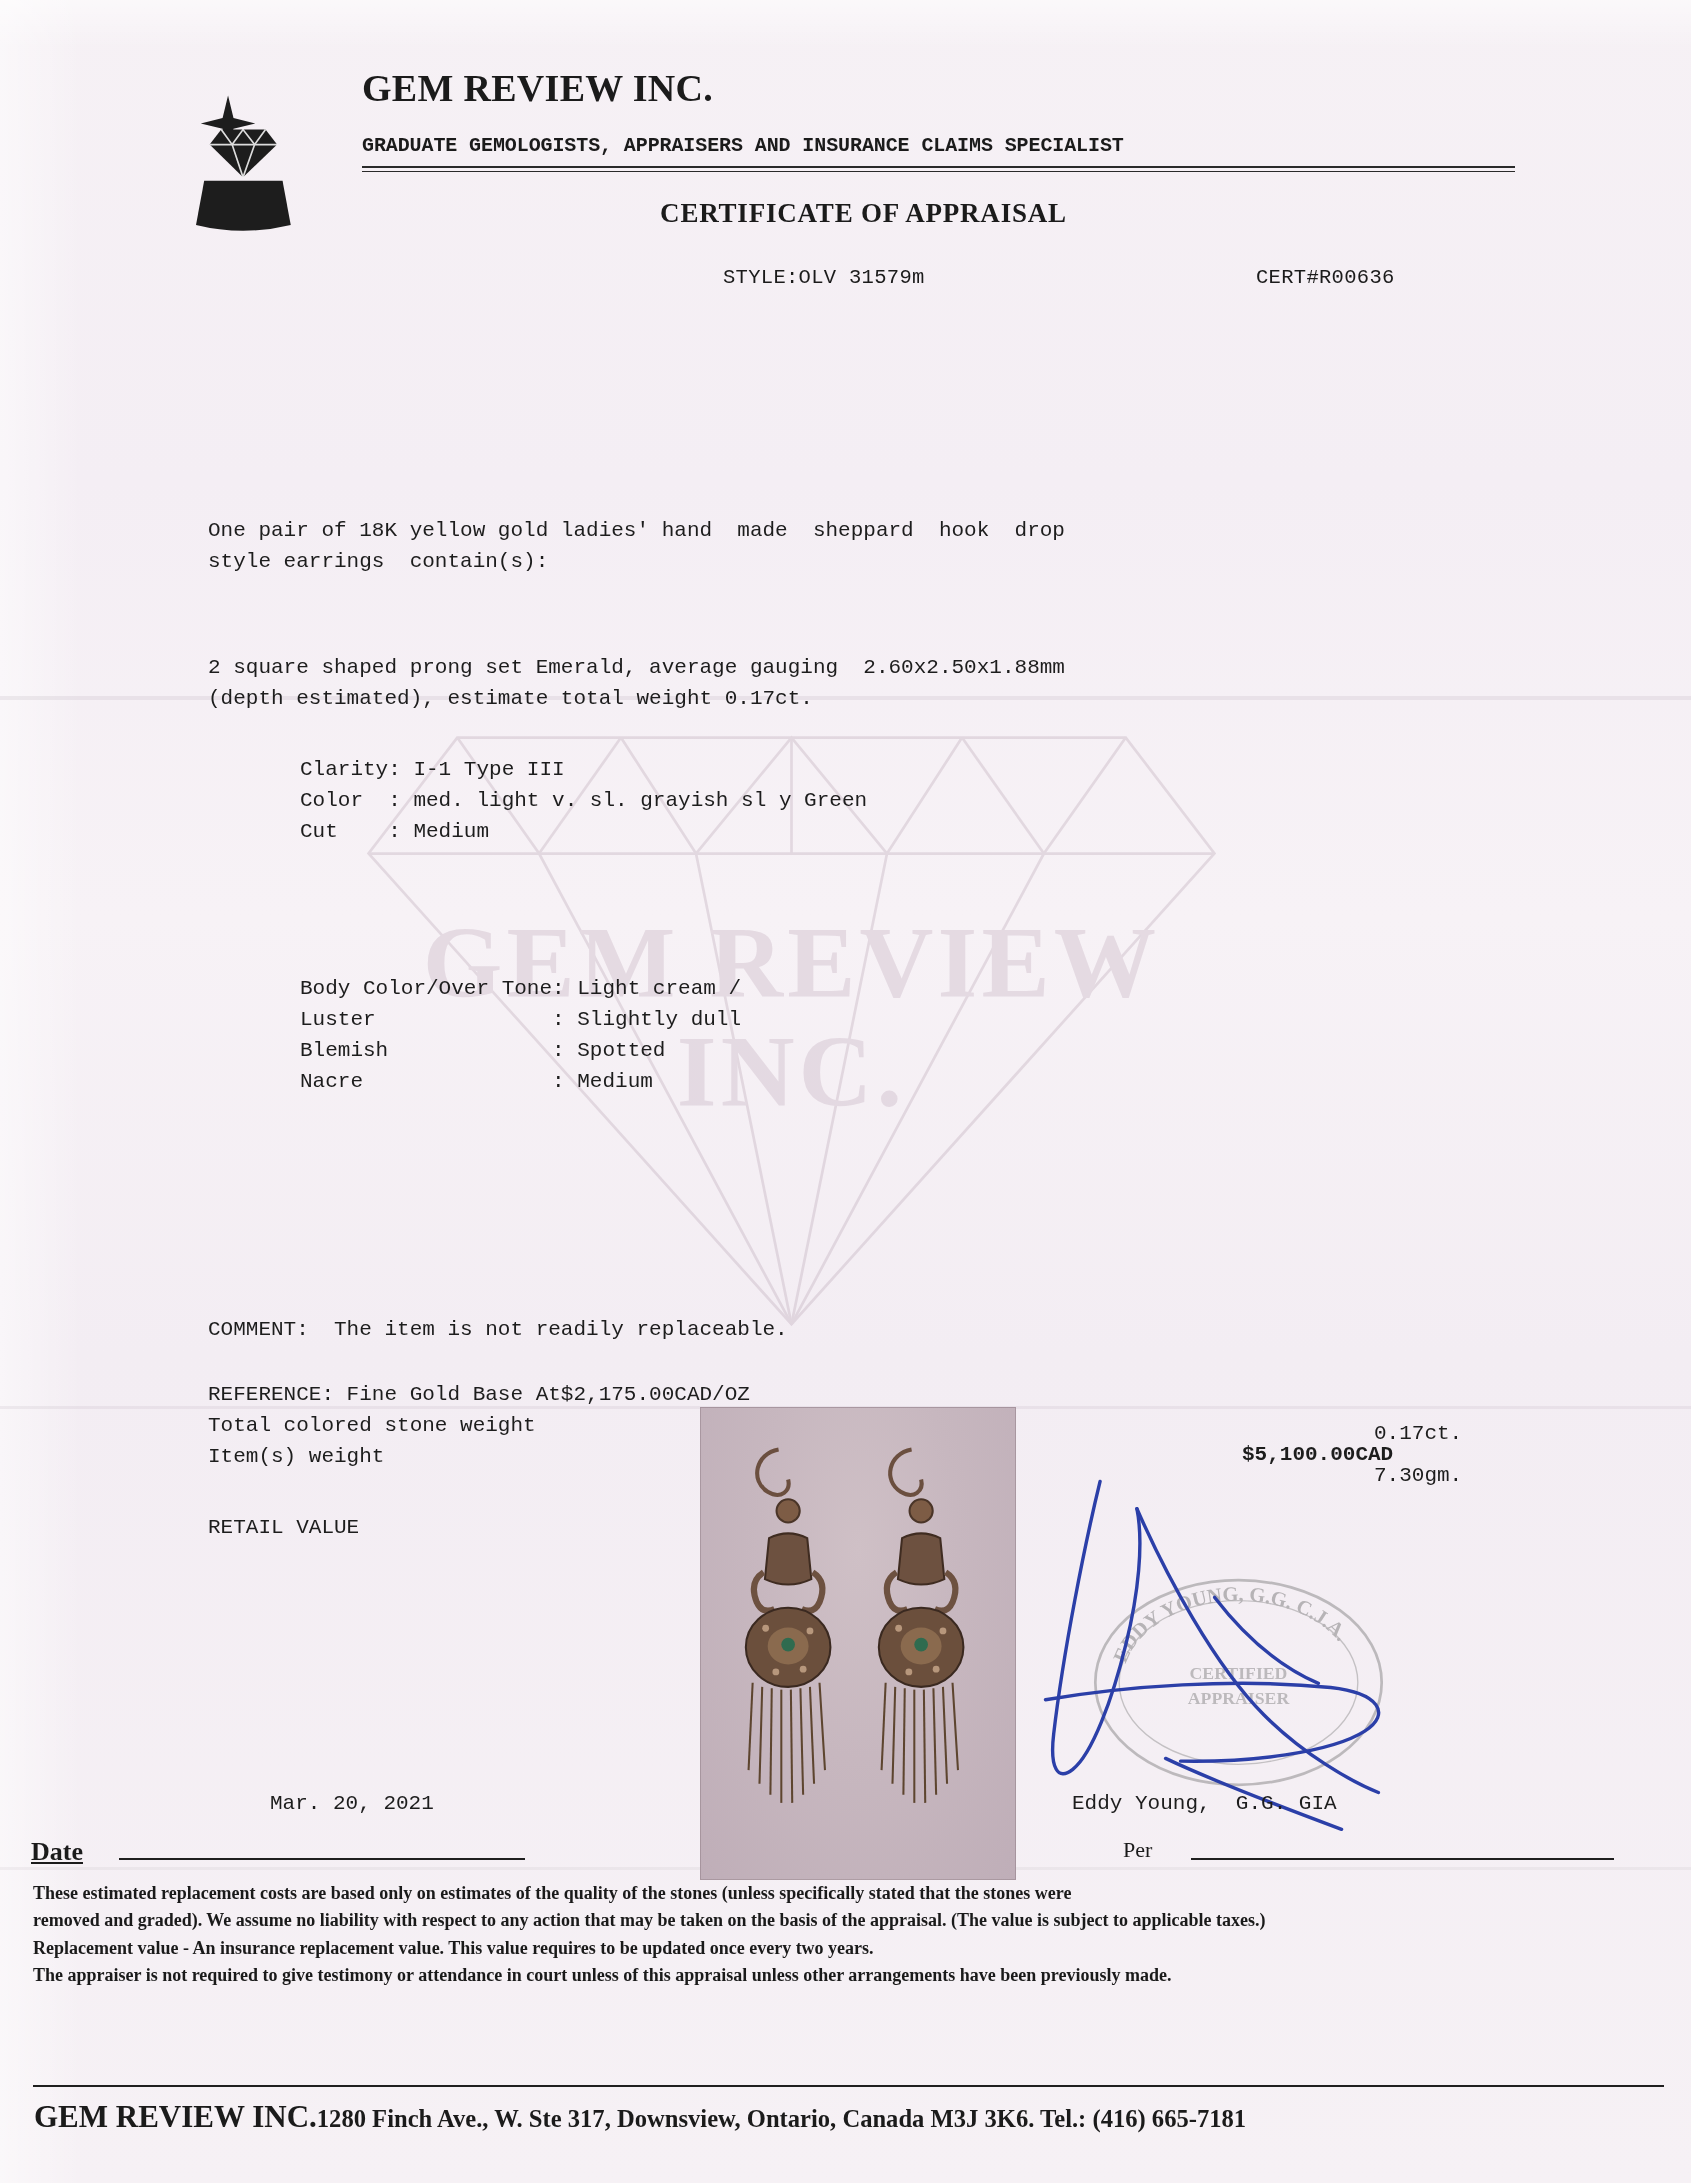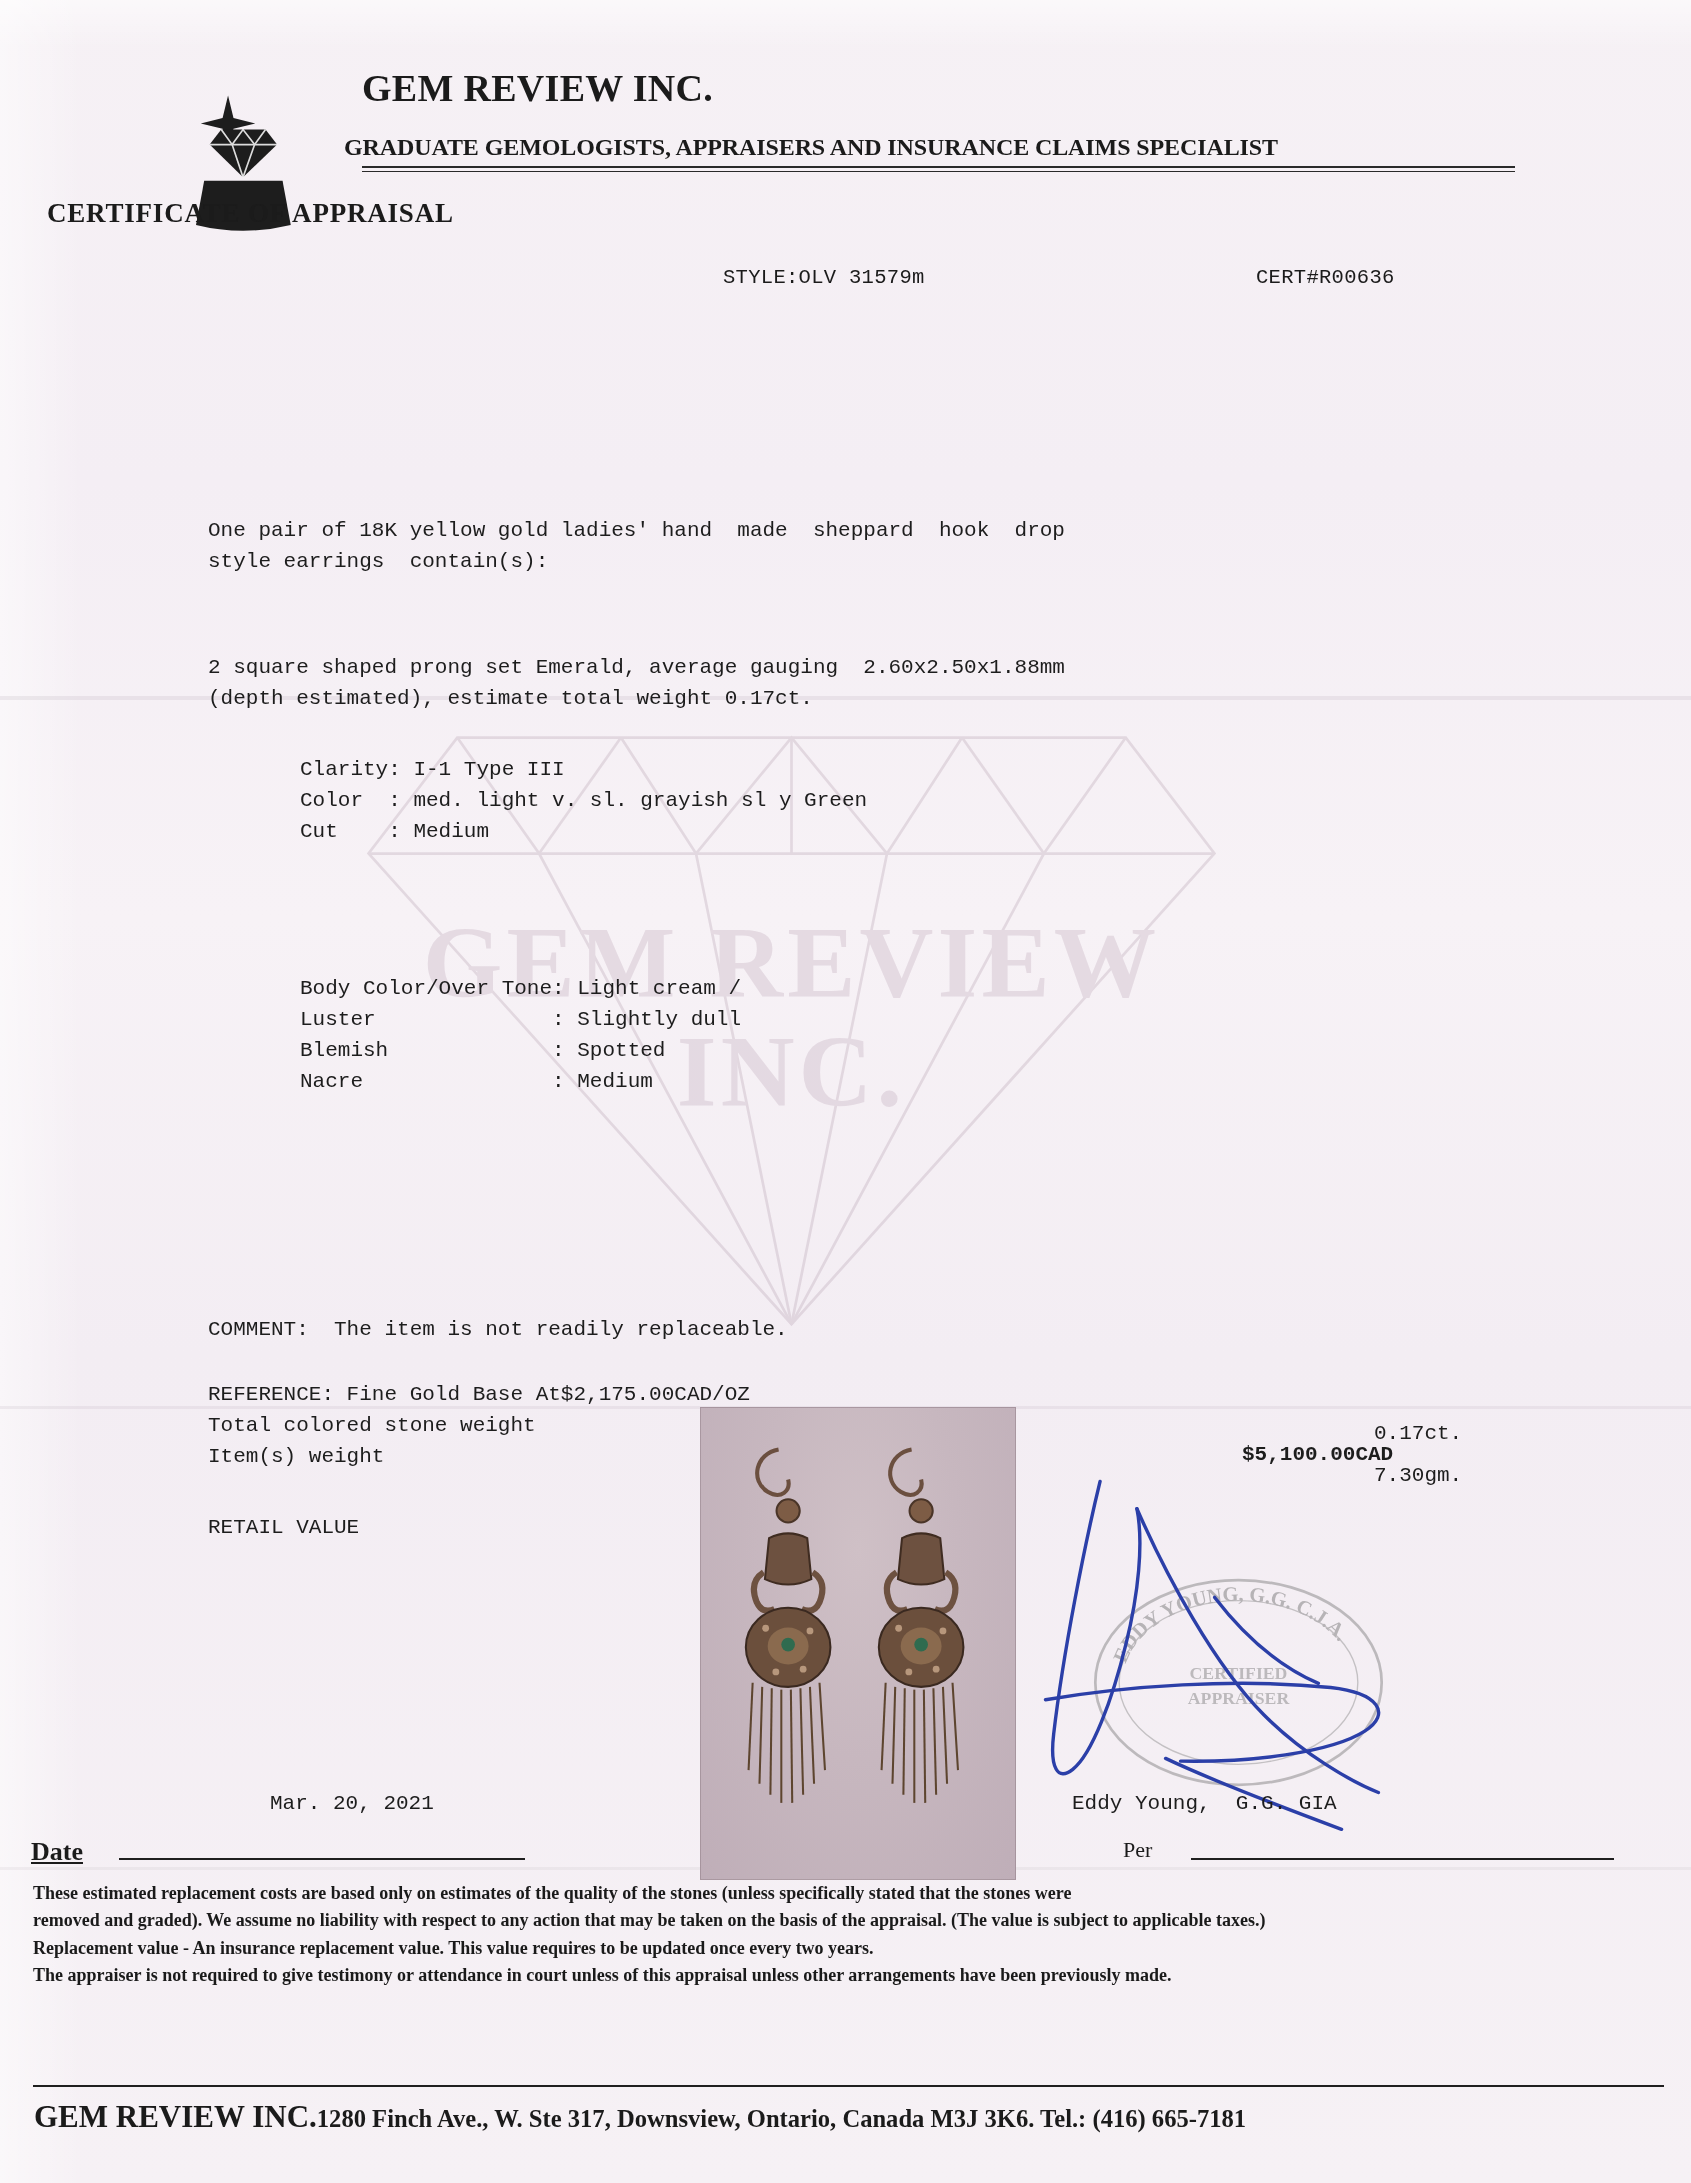--- a/index.html
+++ b/index.html
@@ -65,26 +65,27 @@
     position: absolute;
     left: 362px;
     top: 66px;
     font-size: 38px;
     font-weight: bold;
     letter-spacing: 0.3px;
     font-family: "Liberation Serif", serif;
   }
   #company-sub {
     position: absolute;
-    left: 344px;
+    left: 362px;
     top: 134px;
-    font-size: 24px;
+    font-size: 20px;
     font-weight: bold;
     letter-spacing: -0.1px;
     white-space: nowrap;
+    font-family: Liberation Mono, monospace;
   }
   #rule1 {
     position: absolute;
     left: 362px;
     top: 166px;
     width: 1153px;
     height: 2px;
     background: #2a2a2a;
   }
   #rule2 {
@@ -92,20 +93,21 @@
     left: 362px;
     top: 171px;
     width: 1153px;
     height: 1.4px;
     background: #2a2a2a;
   }
   #cert-title {
     position: absolute;
     left: 0; right: 12px;
     top: 198px;
+    text-align: center;
     font-size: 27px;
     font-weight: bold;
     letter-spacing: 0.8px;
     padding-left: 47px;
   }
   #style-line {
     position: absolute;
     left: 723px;
     top: 266px;
     font-family: "Liberation Mono", monospace;

